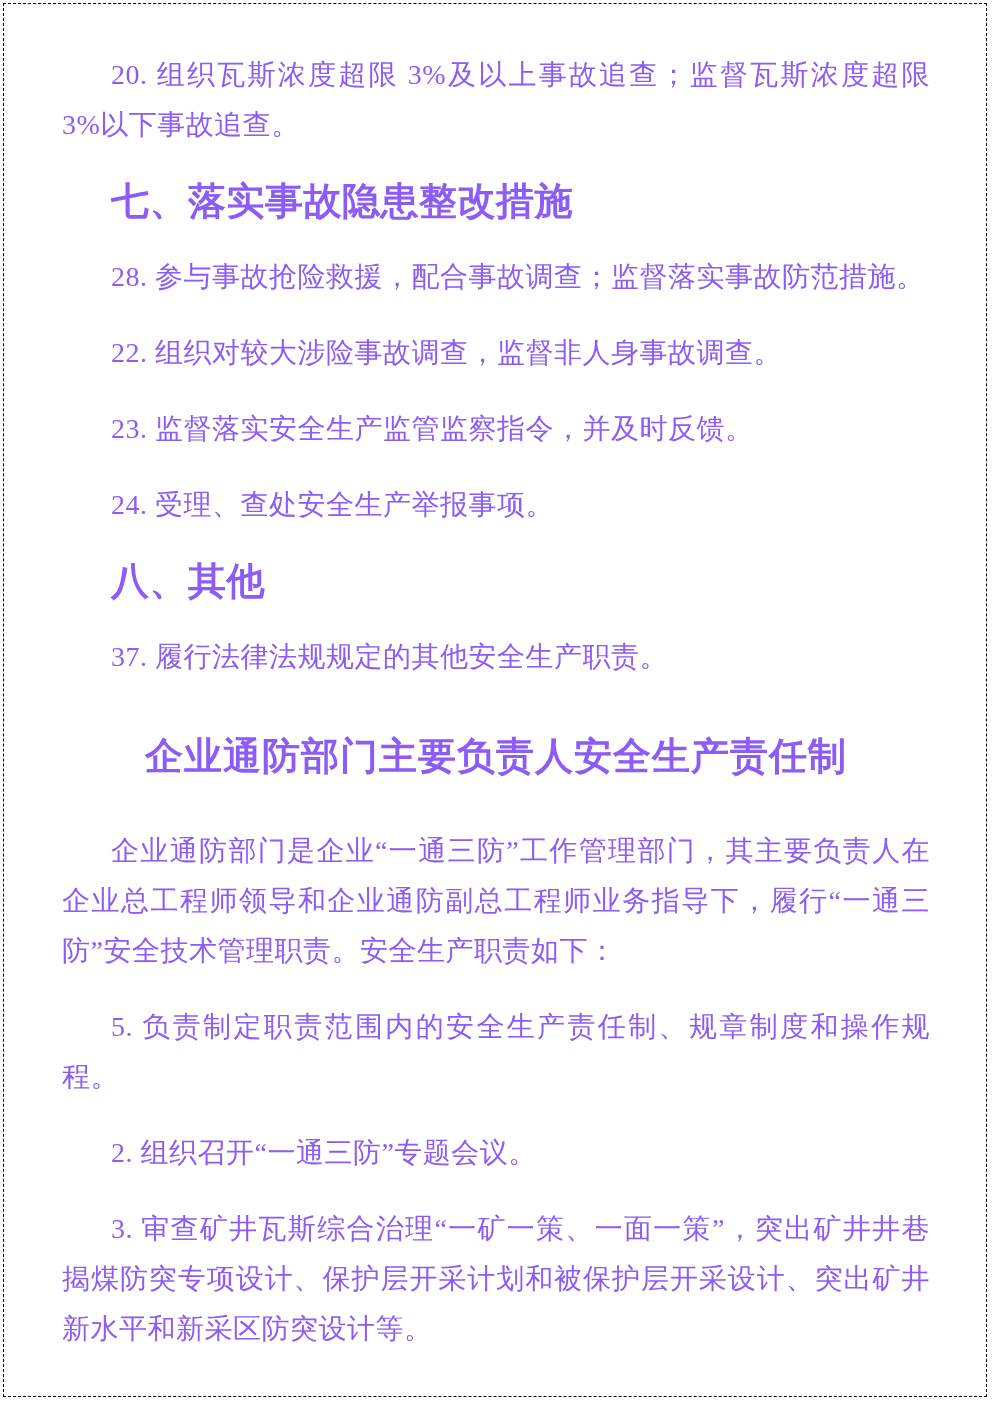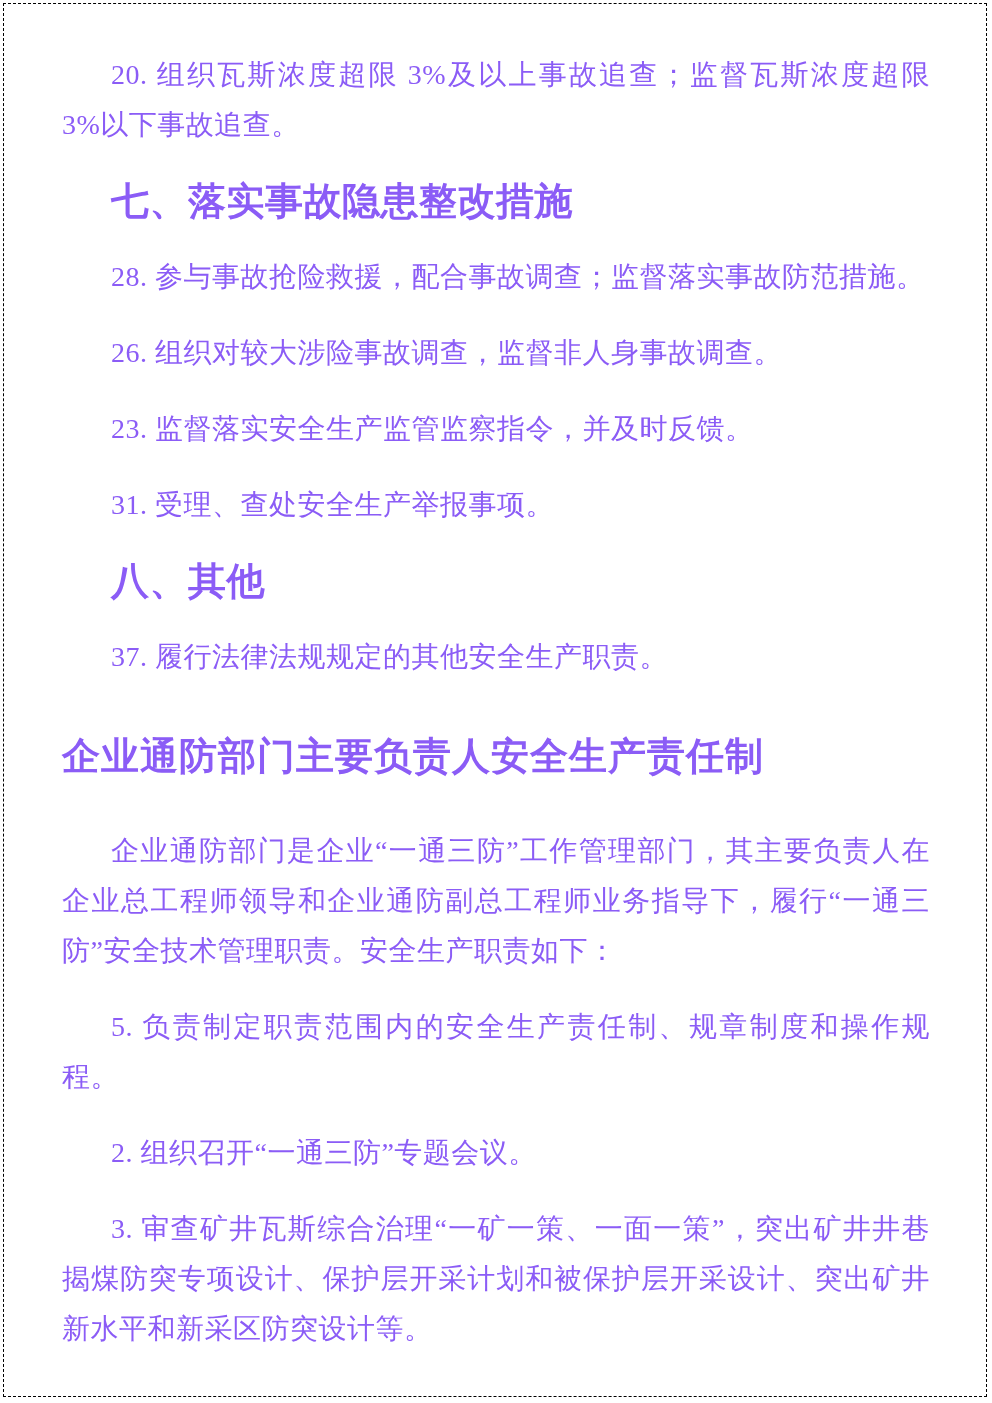--- a/index.html
+++ b/index.html
@@ -46,43 +46,43 @@
     line-height: 50px;
     margin: 0 0 26px 0;
     text-indent: 49px;
     letter-spacing: 0.5px;
   }
   .doc-title {
     font-family: "Liberation Serif", "DejaVu Serif", serif;
     font-size: 38px;
     font-weight: bold;
     line-height: 56px;
-    text-align: left;
+    text-align: center;
     margin: 46px 0 42px 0;
     letter-spacing: 1px;
   }
 </style>
 </head>
 <body>
 
 <div class="page">
   <div class="page-border"></div>
   <div class="content">
 
     <p class="body-text">20. 组织瓦斯浓度超限 3%及以上事故追查；监督瓦斯浓度超限 3%以下事故追查。</p>
 
     <h3 class="section-heading">七、落实事故隐患整改措施</h3>
 
     <p class="body-text">28. 参与事故抢险救援，配合事故调查；监督落实事故防范措施。</p>
 
-    <p class="body-text">26. 组织对较大涉险事故调查，监督非人身事故调查。</p>
+    <p class="body-text">22. 组织对较大涉险事故调查，监督非人身事故调查。</p>
 
     <p class="body-text">23. 监督落实安全生产监管监察指令，并及时反馈。</p>
 
-    <p class="body-text">31. 受理、查处安全生产举报事项。</p>
+    <p class="body-text">24. 受理、查处安全生产举报事项。</p>
 
     <h3 class="section-heading">八、其他</h3>
 
     <p class="body-text">37. 履行法律法规规定的其他安全生产职责。</p>
 
     <h1 class="doc-title">企业通防部门主要负责人安全生产责任制</h1>
 
     <p class="body-text">企业通防部门是企业“一通三防”工作管理部门，其主要负责人在企业总工程师领导和企业通防副总工程师业务指导下，履行“一通三防”安全技术管理职责。安全生产职责如下：</p>
 
     <p class="body-text">5. 负责制定职责范围内的安全生产责任制、规章制度和操作规程。</p>

